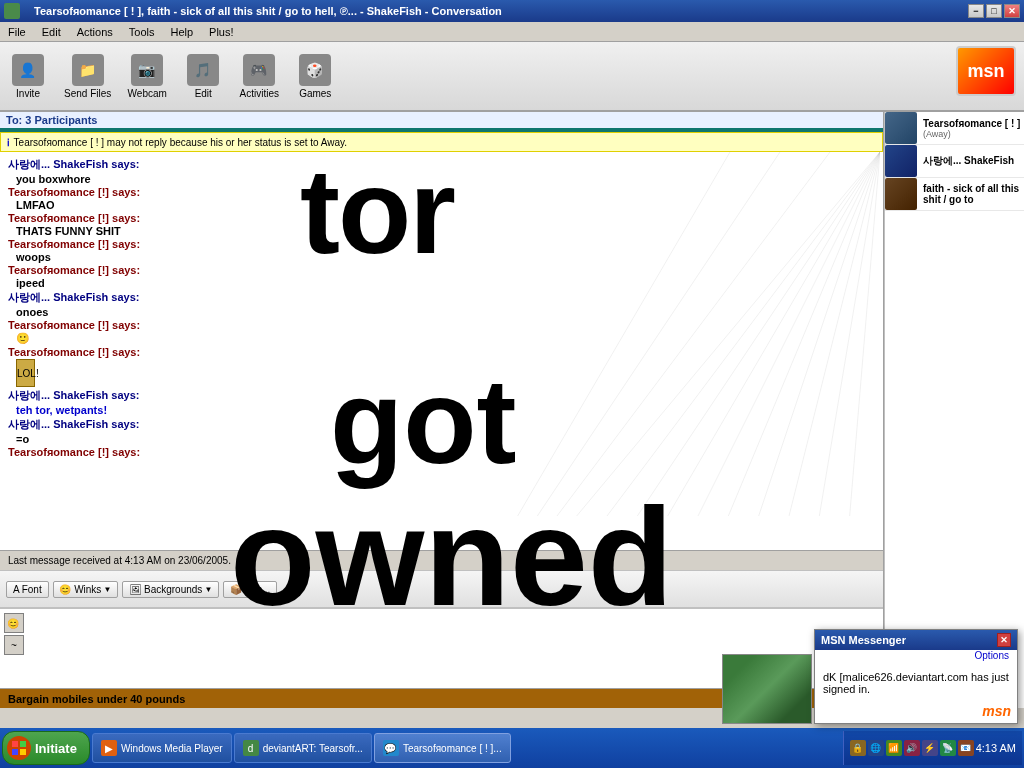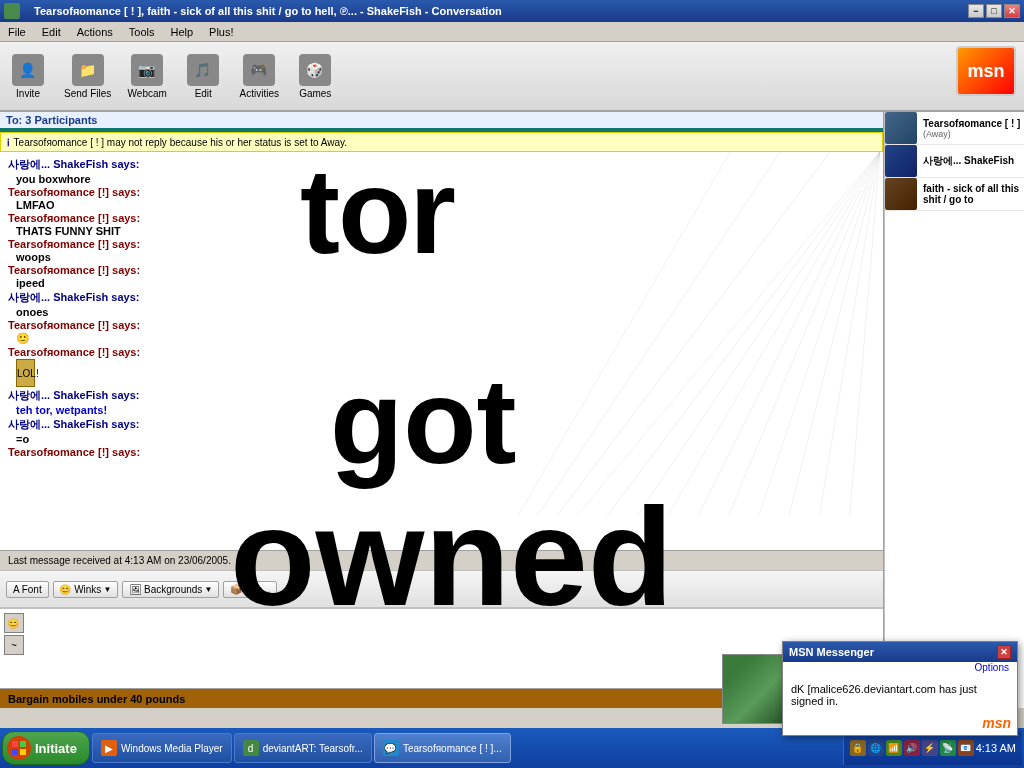--- a/index.html
+++ b/index.html
@@ -352,23 +352,23 @@
     .clock {
       color: white;
       font-size: 11px;
       text-align: center;
       min-width: 40px;
     }
 
     
     .msn-popup {
       position: fixed;
-      bottom: 32px;
+      bottom: 44px;
       right: 6px;
-      width: 236px;
+      width: 204px;
       background: white;
       border: 1px solid #808080;
       box-shadow: 2px 2px 8px rgba(0,0,0,0.4);
       z-index: 200;
       font-size: 11px;
     }
     .popup-title-bar {
       background: linear-gradient(to bottom, #2a5aad, #1a3a8a);
       color: white;
       padding: 3px 6px;

